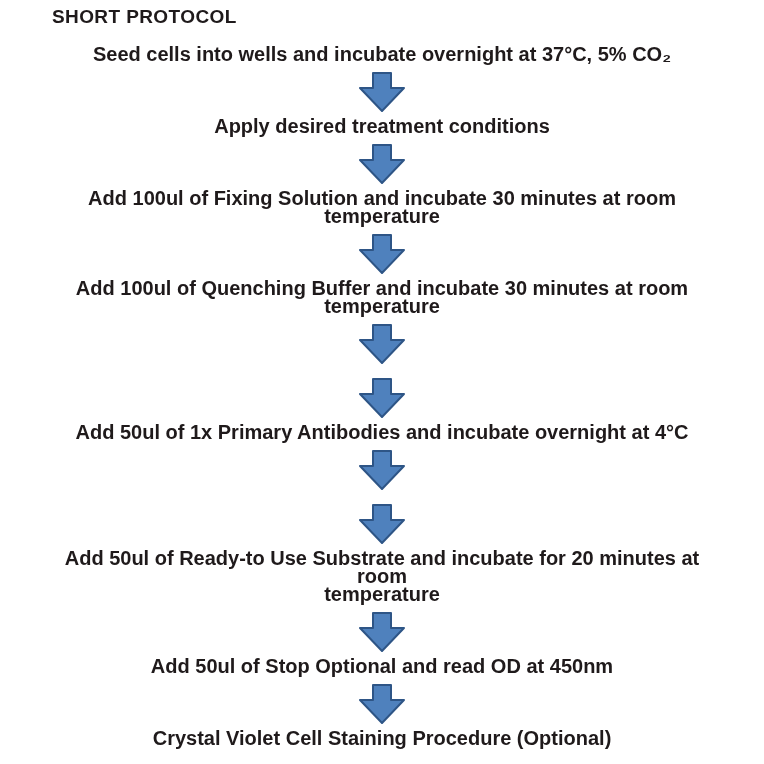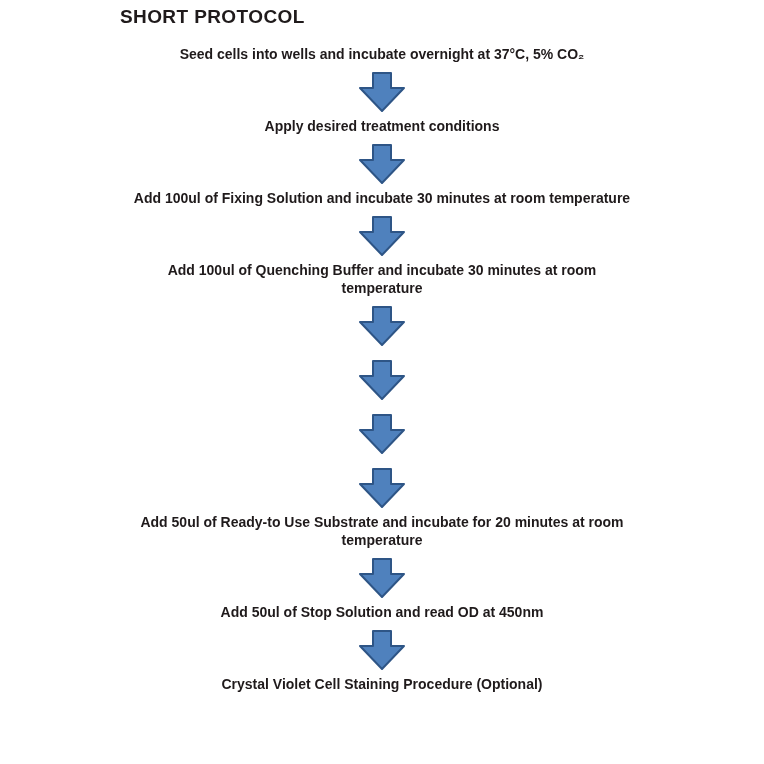--- a/index.html
+++ b/index.html
@@ -11,29 +11,29 @@
     height: 764px;
     background: var(--background, #ffffff);
     font-family: "Liberation Sans", sans-serif;
     color: var(--text-color, #1f1a1b);
     overflow: hidden;
   }
   .page-title {
     font-size: 19px;
     font-weight: bold;
     letter-spacing: 0.4px;
-    margin: 6px 0 17px 120px;
+    margin: 6px 0 17px 52px;
   }
   .flow {
     display: flex;
     flex-direction: column;
     align-items: center;
   }
   .step {
-    font-size: 14px;
+    font-size: 20px;
     font-weight: bold;
     line-height: 18px;
     text-align: center;
     white-space: pre-line;
     max-width: 650px;
   }
   .arrow-icon {
     display: block;
     margin: 9px 0 5px 0;
   }
@@ -74,38 +74,39 @@
 
   <svg class="arrow-icon" width="48" height="40" viewBox="0 0 48 40" aria-hidden="true">
       <path d="M15 1 H33 V16 H46 L24 39 L2 16 H15 Z"></path>
     </svg>
 
 
   <svg class="arrow-icon" width="48" height="40" viewBox="0 0 48 40" aria-hidden="true">
       <path d="M15 1 H33 V16 H46 L24 39 L2 16 H15 Z"></path>
     </svg>
 
+  <div class="step">Add 50ul of 1x Primary Antibodies and incubate overnight at 4°C</div>
 
   <svg class="arrow-icon" width="48" height="40" viewBox="0 0 48 40" aria-hidden="true">
       <path d="M15 1 H33 V16 H46 L24 39 L2 16 H15 Z"></path>
     </svg>
 
 
   <svg class="arrow-icon" width="48" height="40" viewBox="0 0 48 40" aria-hidden="true">
       <path d="M15 1 H33 V16 H46 L24 39 L2 16 H15 Z"></path>
     </svg>
 
   <div class="step">Add 50ul of Ready-to Use Substrate and incubate for 20 minutes at room
 temperature</div>
 
   <svg class="arrow-icon" width="48" height="40" viewBox="0 0 48 40" aria-hidden="true">
       <path d="M15 1 H33 V16 H46 L24 39 L2 16 H15 Z"></path>
     </svg>
 
-  <div class="step">Add 50ul of Stop Solution and read OD at 450nm</div>
+  <div class="step">Add 50ul of Stop Optional and read OD at 450nm</div>
 
   <svg class="arrow-icon" width="48" height="40" viewBox="0 0 48 40" aria-hidden="true">
       <path d="M15 1 H33 V16 H46 L24 39 L2 16 H15 Z"></path>
     </svg>
 
   <div class="step">Crystal Violet Cell Staining Procedure (Optional)</div>
 
 </div>
 
 </body></html>

